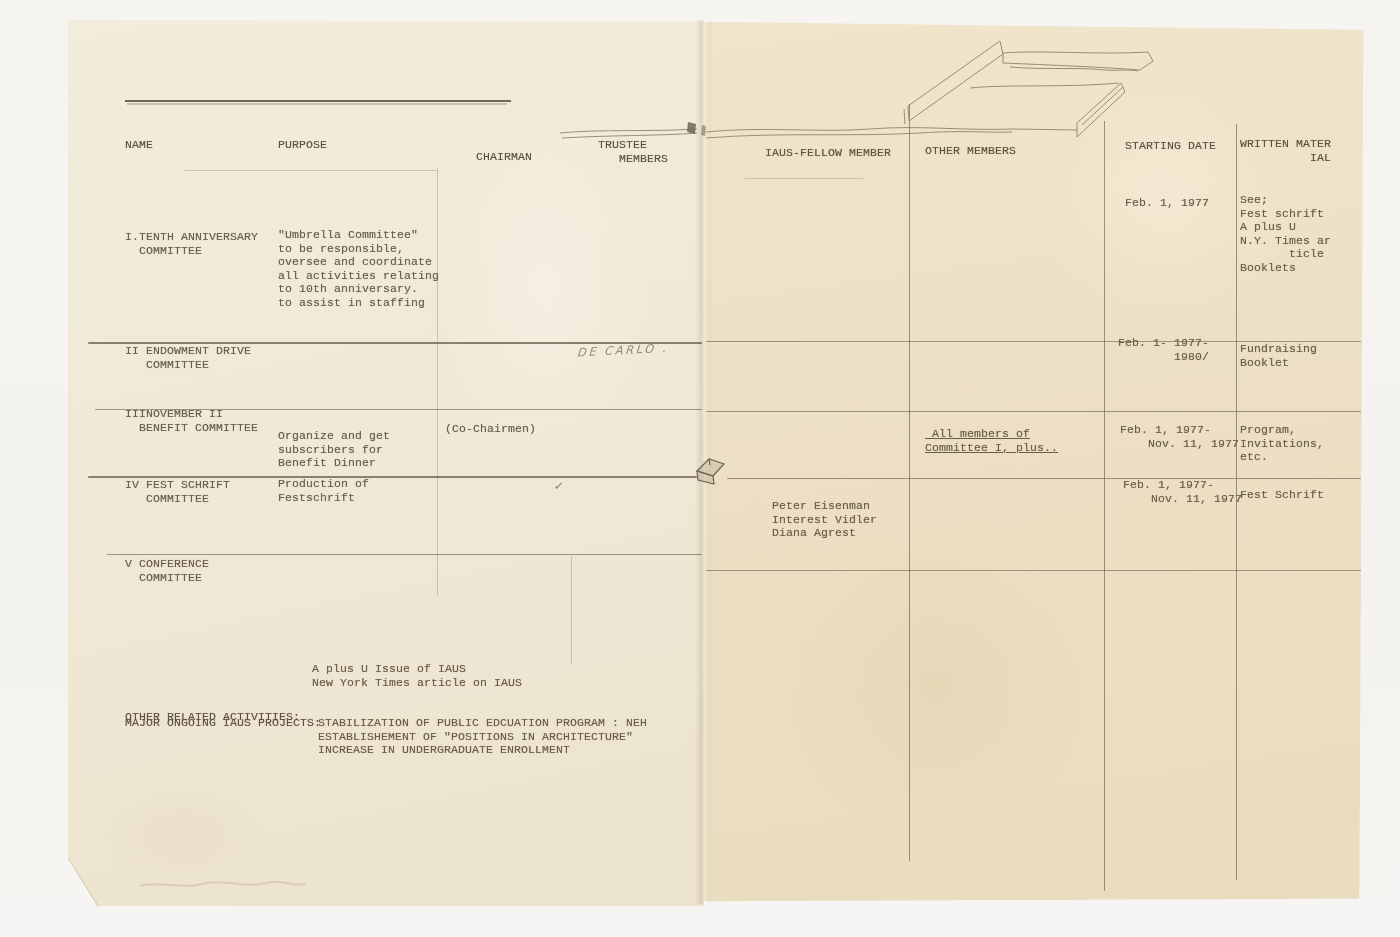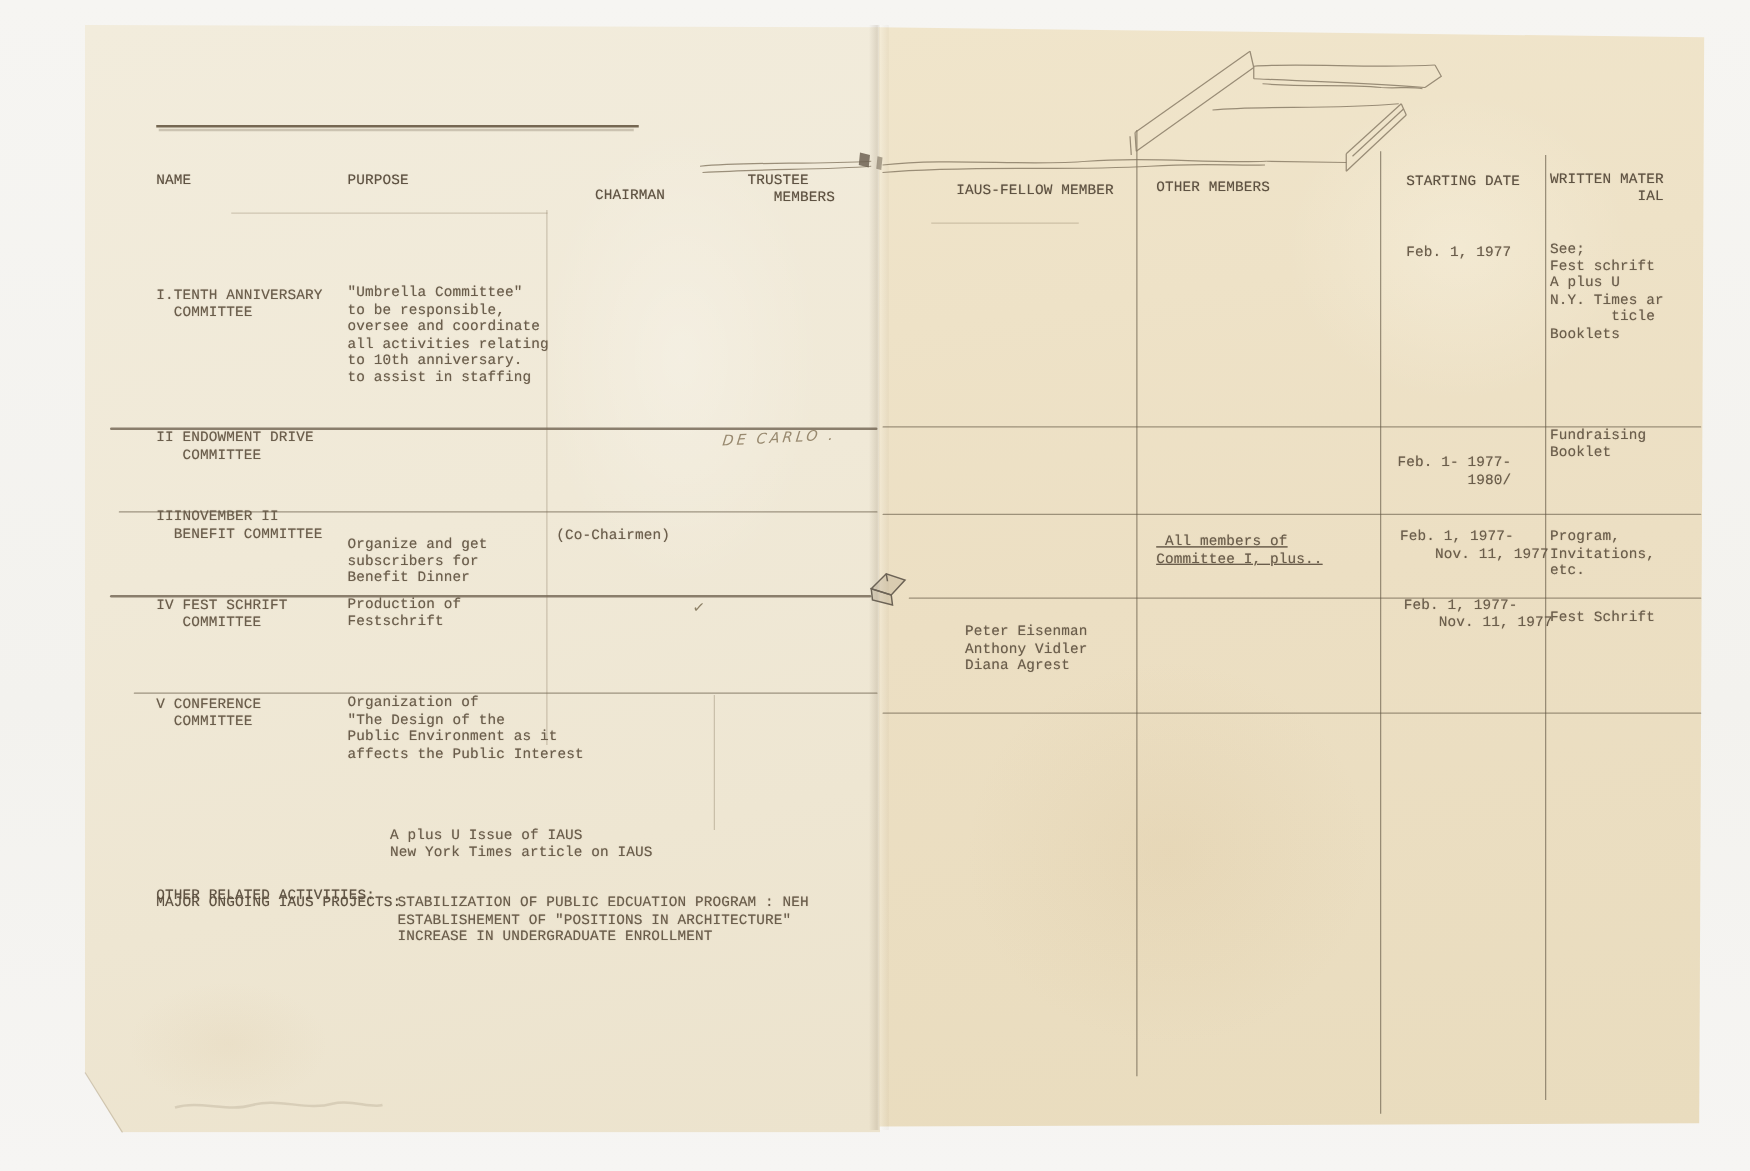--- a/index.html
+++ b/index.html
@@ -76,21 +76,21 @@
 A plus U
 N.Y. Times ar
        ticle
 Booklets</div>
 
   <div class="rh" style="left:88px;top:342px;width:614px;"></div>
   <div class="rh thin" style="left:706px;top:341px;width:655px;"></div>
   <div class="t" style="left:125px;top:344px;">II ENDOWMENT DRIVE
    COMMITTEE</div>
   <div class="hand" style="left:578px;top:343px;">DE CARLO .</div>
-  <div class="t" style="left:1118px;top:364px;text-align:right;">Feb. 1- 1977-
+  <div class="t" style="left:1118px;top:336px;text-align:right;">Feb. 1- 1977-
         1980/</div>
   <div class="t" style="left:1240px;top:342px;">Fundraising
 Booklet</div>
 
   <div class="rh thin" style="left:95px;top:409px;width:607px;"></div>
   <div class="rh thin" style="left:706px;top:411px;width:655px;"></div>
   <div class="t" style="left:125px;top:407px;">IIINOVEMBER II
   BENEFIT COMMITTEE</div>
   <div class="t" style="left:278px;top:429px;">Organize and get
 subscribers for
@@ -105,34 +105,30 @@
 etc.</div>
 
   <div class="rh" style="left:88px;top:476px;width:609px;"></div>
   <div class="rh thin" style="left:727px;top:478px;width:634px;"></div>
   <div class="t" style="left:125px;top:478px;">IV FEST SCHRIFT
    COMMITTEE</div>
   <div class="t" style="left:278px;top:477px;">Production of
 Festschrift</div>
   <div class="check" style="left:554px;top:479px;">✓</div>
   <div class="t" style="left:772px;top:499px;">Peter Eisenman
-Anthony Vidler
+Interest Vidler
 Diana Agrest</div>
   <div class="t" style="left:1123px;top:478px;">Feb. 1, 1977-
     Nov. 11, 1977</div>
   <div class="t" style="left:1240px;top:488px;">Fest Schrift</div>
 
   <div class="rh thin" style="left:107px;top:554px;width:595px;"></div>
   <div class="rh thin" style="left:706px;top:570px;width:655px;"></div>
   <div class="t" style="left:125px;top:557px;">V CONFERENCE
   COMMITTEE</div>
-  <div class="t" style="left:278px;top:556px;">Organization of
-"The Design of the
-Public Environment as it
-affects the Public Interest</div>
 
   <div class="rv faint" style="left:437px;top:168px;height:428px;"></div>
   <div class="rv faint" style="left:571px;top:556px;height:108px;"></div>
   <div class="rv" style="left:909px;top:104px;height:757px;"></div>
   <div class="rv" style="left:1104px;top:121px;height:770px;"></div>
   <div class="rv" style="left:1236px;top:124px;height:756px;"></div>
 
   <div class="t dk" style="left:125px;top:662px;margin-top:48px;">OTHER RELATED ACTIVITIES:</div>
   <div class="t" style="left:312px;top:662px;">A plus U Issue of IAUS
 New York Times article on IAUS</div>

